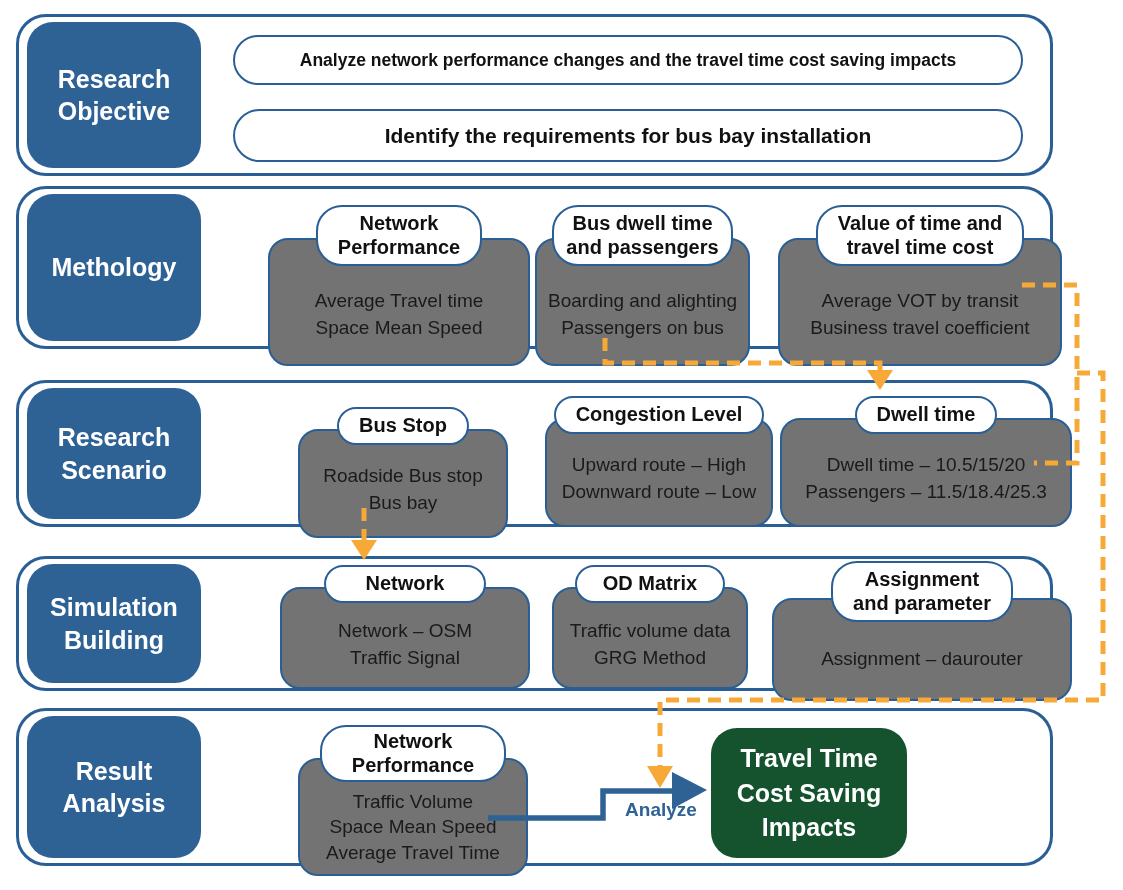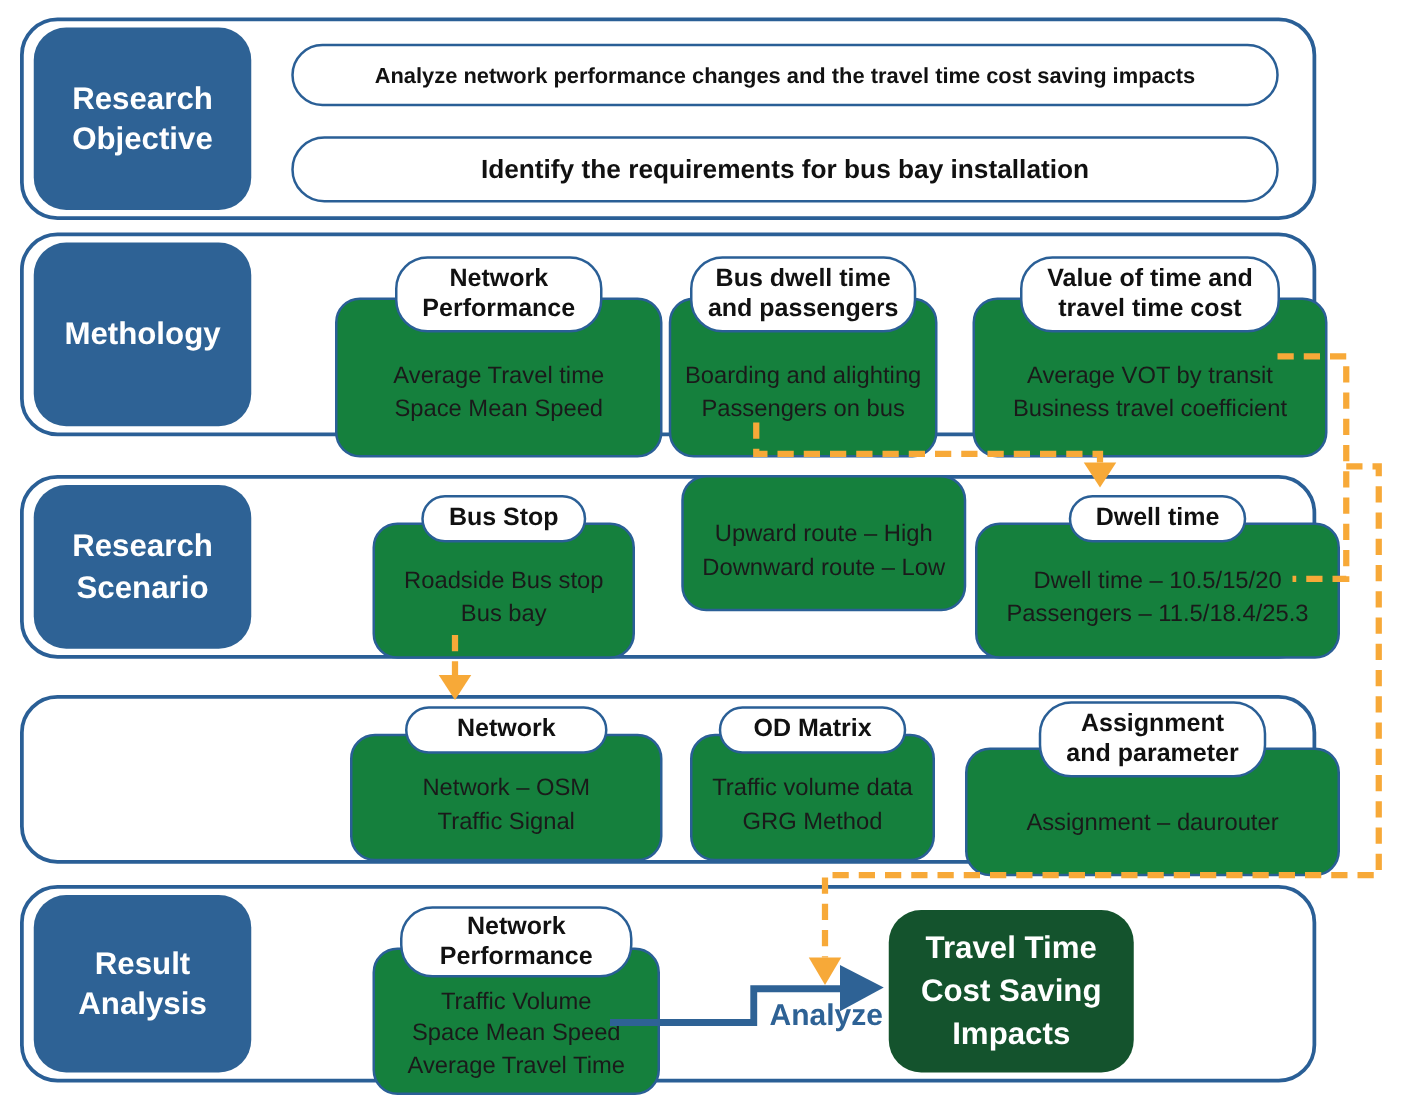--- a/index.html
+++ b/index.html
@@ -26,28 +26,28 @@
   }
   .card{position:absolute;padding-left:37px;}
   .chip{
     position:relative;z-index:2;margin:0 auto;width:max-content;max-width:calc(100% - 10px);
     box-sizing:border-box;padding:5px 20px;
     border:2.5px solid #2A5F96;border-radius:26px;background:#ffffff;
     text-align:center;font-weight:bold;font-size:20px;line-height:1.18;color:#111111;
   }
   .cbody{
     position:relative;z-index:1;box-sizing:border-box;width:100%;
-    border:2.5px solid #2A5F96;border-radius:20px;background:#15803d;
+    border:2.5px solid #2A5F96;border-radius:20px;background:#737373;
     display:flex;flex-direction:column;align-items:center;justify-content:center;
     font-size:19px;line-height:1.42;text-align:center;color:#1a1a1a;
   }
   .overlay{position:absolute;left:0;top:0;z-index:5;pointer-events:none;}
   .analyze-label{
     position:absolute;left:606px;top:799px;width:110px;text-align:center;
-    color:#2E6295;font-weight:bold;font-size:24px;z-index:6;
+    color:#2E6295;font-weight:bold;font-size:19px;z-index:6;
   }
   .result-box{
     position:absolute;background:#14532d;border-radius:26px;
     display:flex;align-items:center;justify-content:center;text-align:center;
     color:#ffffff;font-weight:bold;font-size:25px;line-height:1.38;
   }
 </style>
 </head>
 <body>
 
@@ -94,43 +94,48 @@
         <div>Business travel coefficient</div>
       </div>
     </div>
   </section>
 
   <section class="row" style="top:380px;height:147px;">
     <div class="row-label">
       <span class="pre">Research
 Scenario</span>
     </div>
-    <div class="card" style="left:242px;top:13px;width:210px;">
+    <div class="card" style="left:242px;top:24px;width:210px;">
       <div class="chip"><span class="pre">Bus Stop</span></div>
       <div class="cbody" style="margin-top:-16px;height:109px;padding-top:14px;">
         <div>Roadside Bus stop</div>
         <div>Bus bay</div>
       </div>
     </div>
     <div class="card" style="left:489px;top:13px;width:228px;">
+      <div class="chip"><span class="pre">Congestion Level</span></div>
       <div class="cbody" style="margin-top:-16px;height:109px;padding-top:14px;">
         <div>Upward route – High</div>
         <div>Downward route – Low</div>
       </div>
     </div>
     <div class="card" style="left:724px;top:13px;width:292px;">
       <div class="chip"><span class="pre">Dwell time</span></div>
       <div class="cbody" style="margin-top:-16px;height:109px;padding-top:14px;">
         <div>Dwell time – 10.5/15/20</div>
         <div>Passengers – 11.5/18.4/25.3</div>
       </div>
     </div>
   </section>
 
   <section class="row" style="top:556px;height:135px;">
+    <div class="row-label">
+      <span class="pre">Simulation
+Building</span>
+    </div>
     <div class="card" style="left:224px;top:6px;width:250px;">
       <div class="chip" style="padding:5px 40px;"><span class="pre">Network</span></div>
       <div class="cbody" style="margin-top:-16px;height:102px;padding-top:14px;">
         <div>Network – OSM</div>
         <div>Traffic Signal</div>
       </div>
     </div>
     <div class="card" style="left:496px;top:6px;width:196px;">
       <div class="chip" style="padding:5px 26px;"><span class="pre">OD Matrix</span></div>
       <div class="cbody" style="margin-top:-16px;height:102px;padding-top:14px;">

